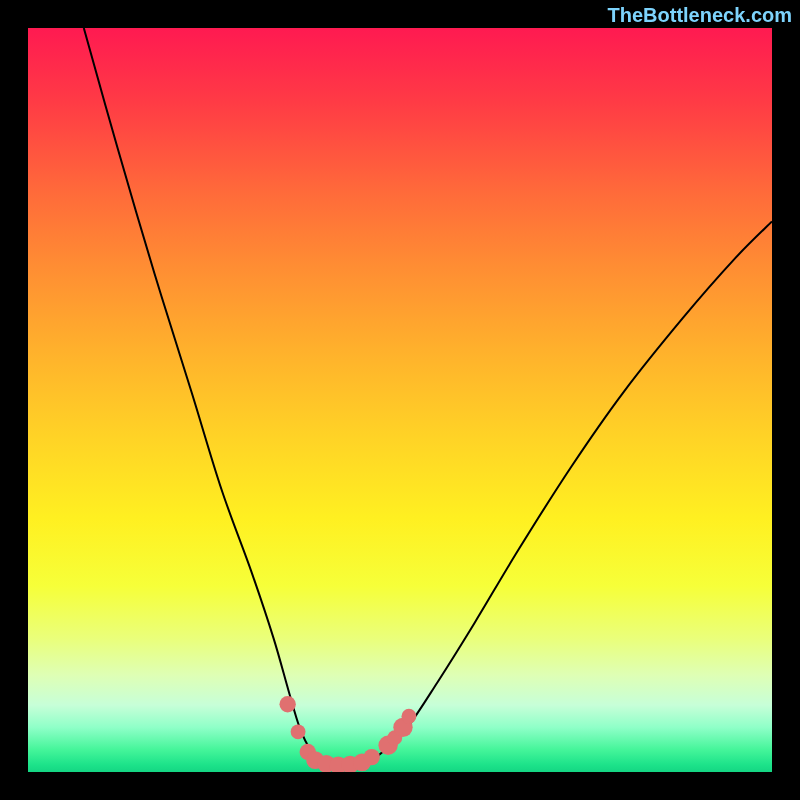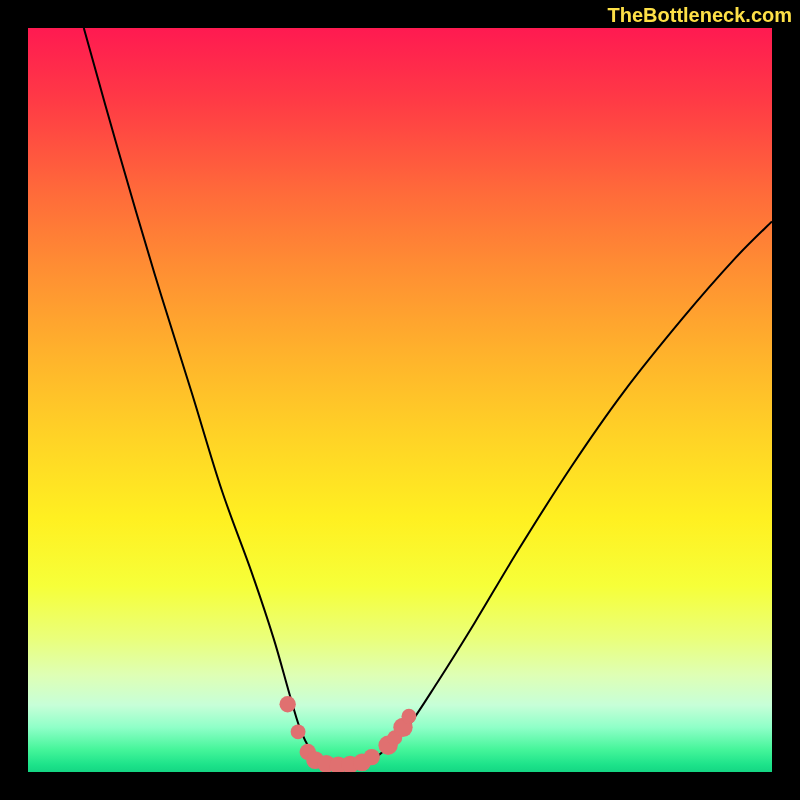--- a/index.html
+++ b/index.html
@@ -13,21 +13,21 @@
   .outer {
     width: 800px;
     height: 800px;
     background: #000000;
     position: relative;
   }
   .watermark {
     position: absolute;
     top: 4px;
     right: 8px;
-    color: #fde047;
+    color: #7dd3fc;
     font-size: 20px;
     font-weight: bold;
     z-index: 10;
   }
   .plot {
     position: absolute;
     top: 28px;
     left: 28px;
     width: 744px;
     height: 744px;

